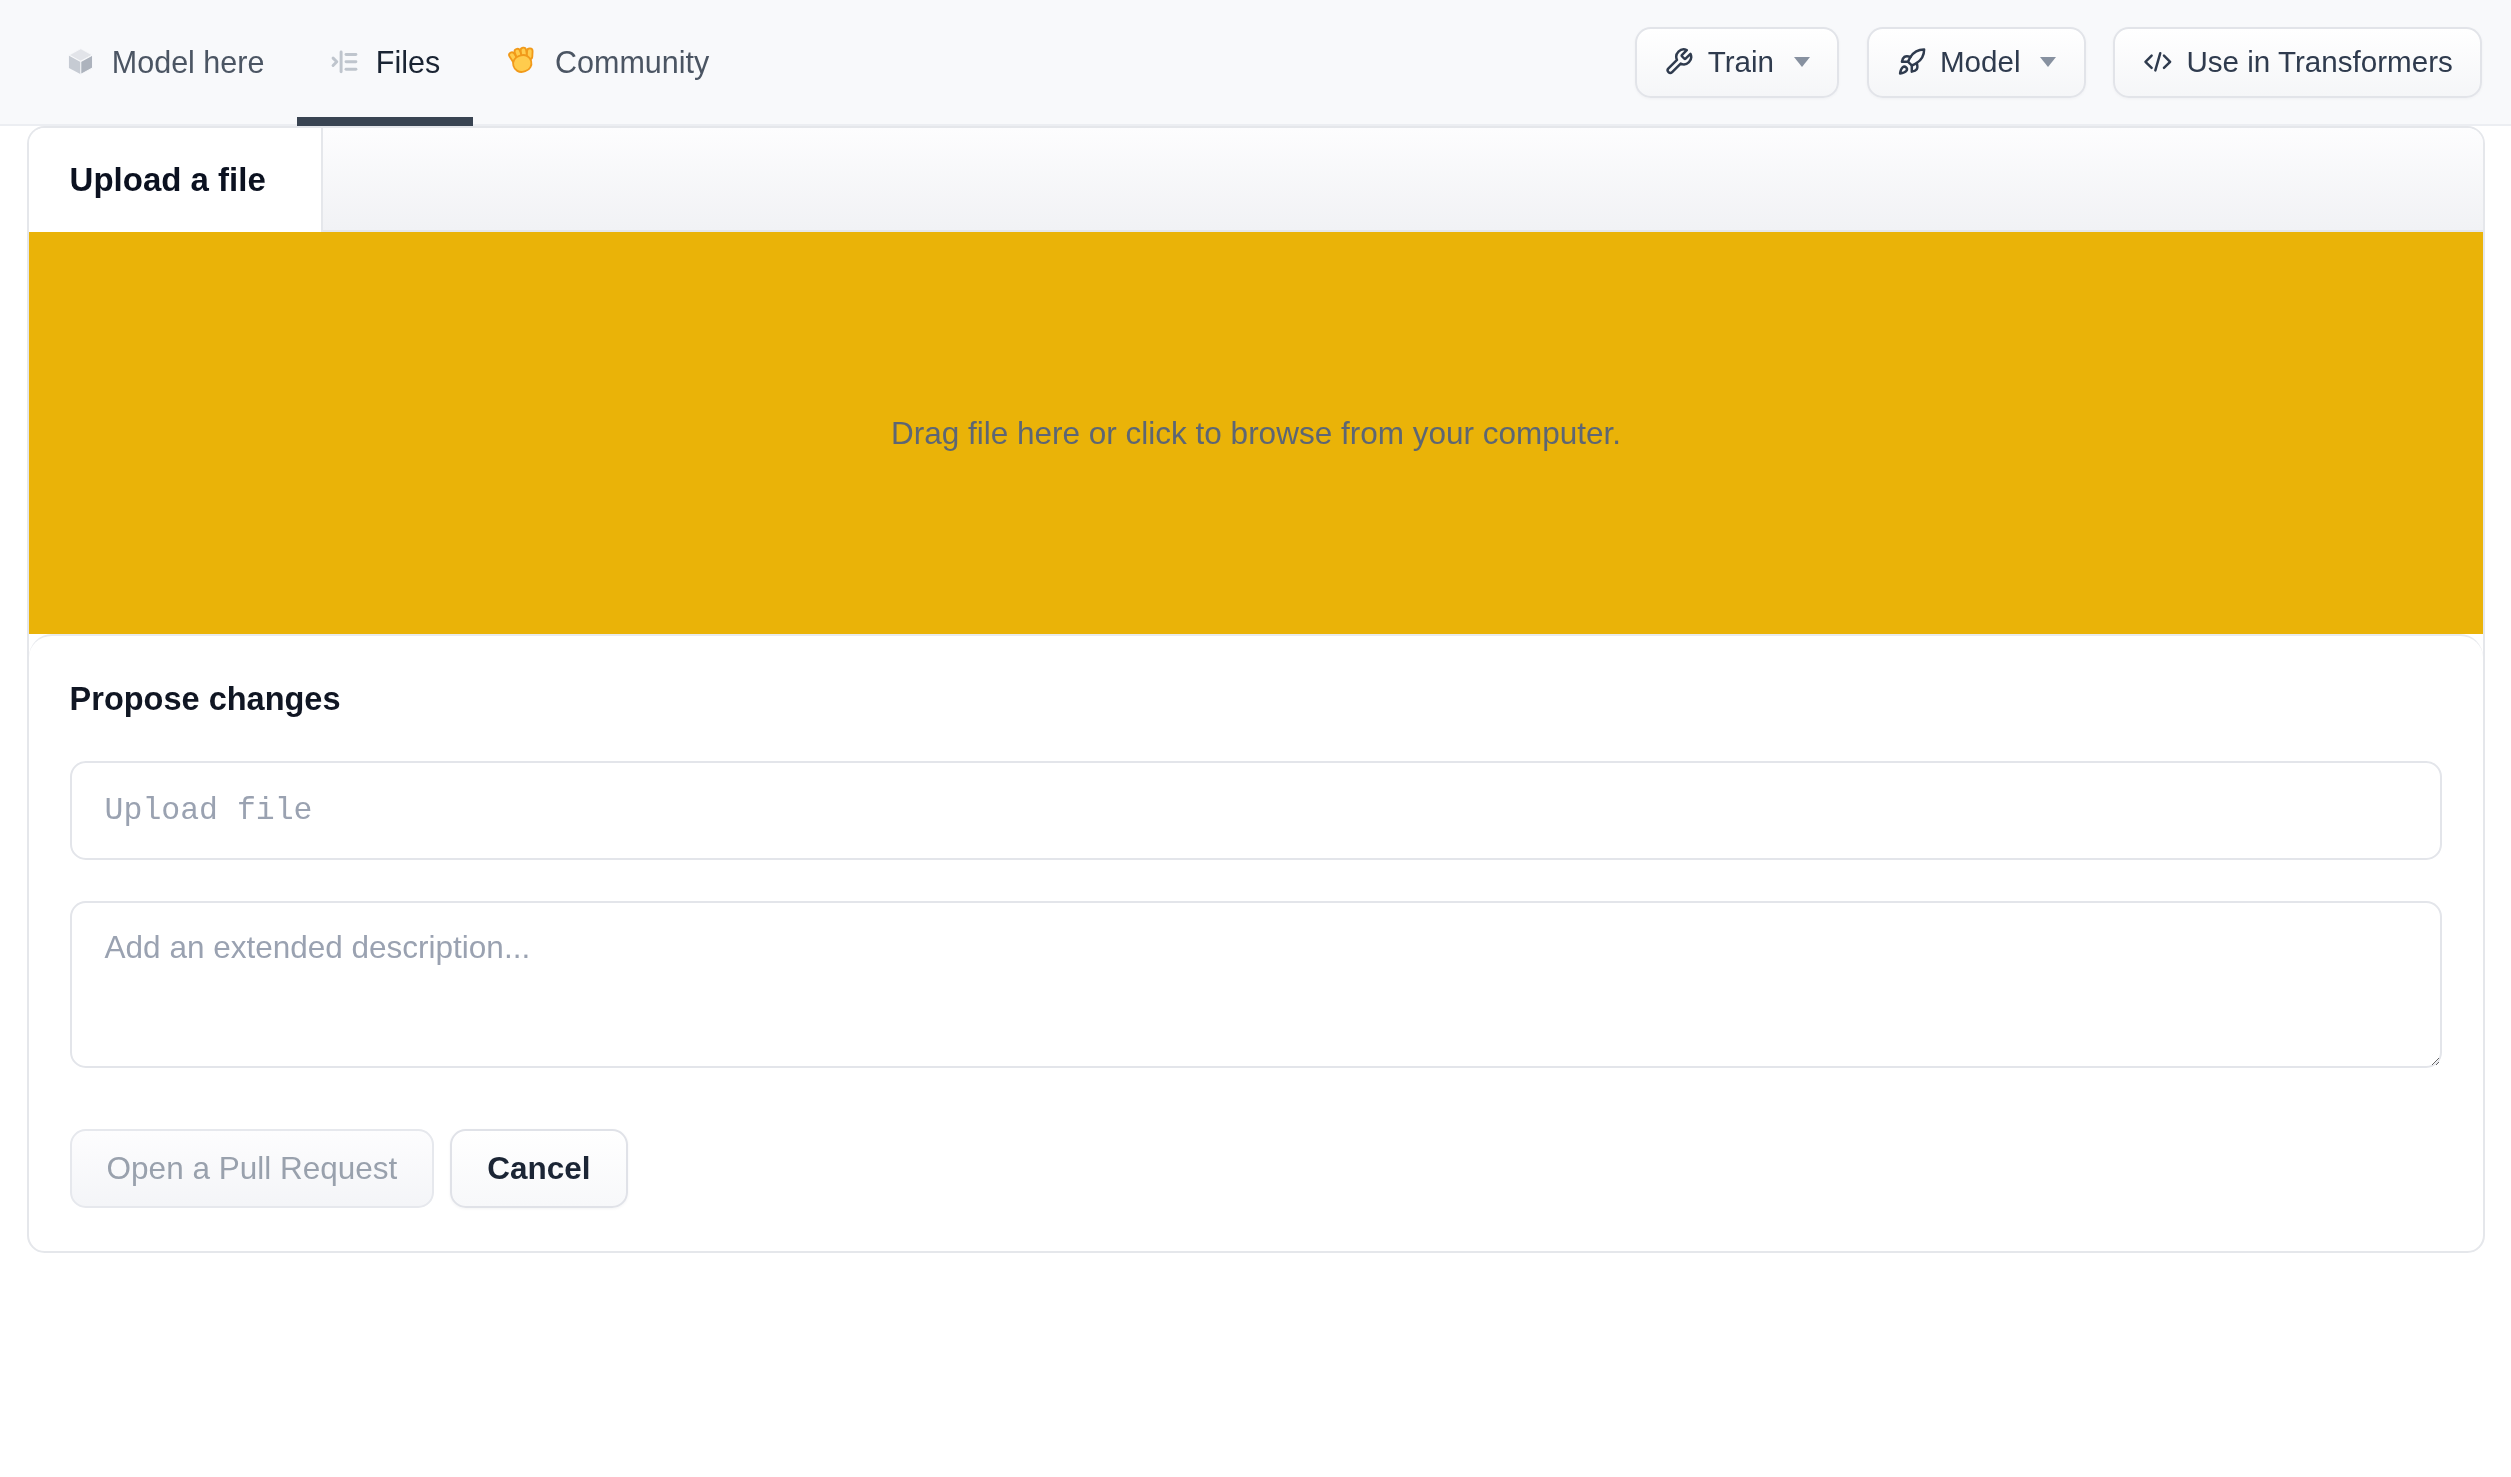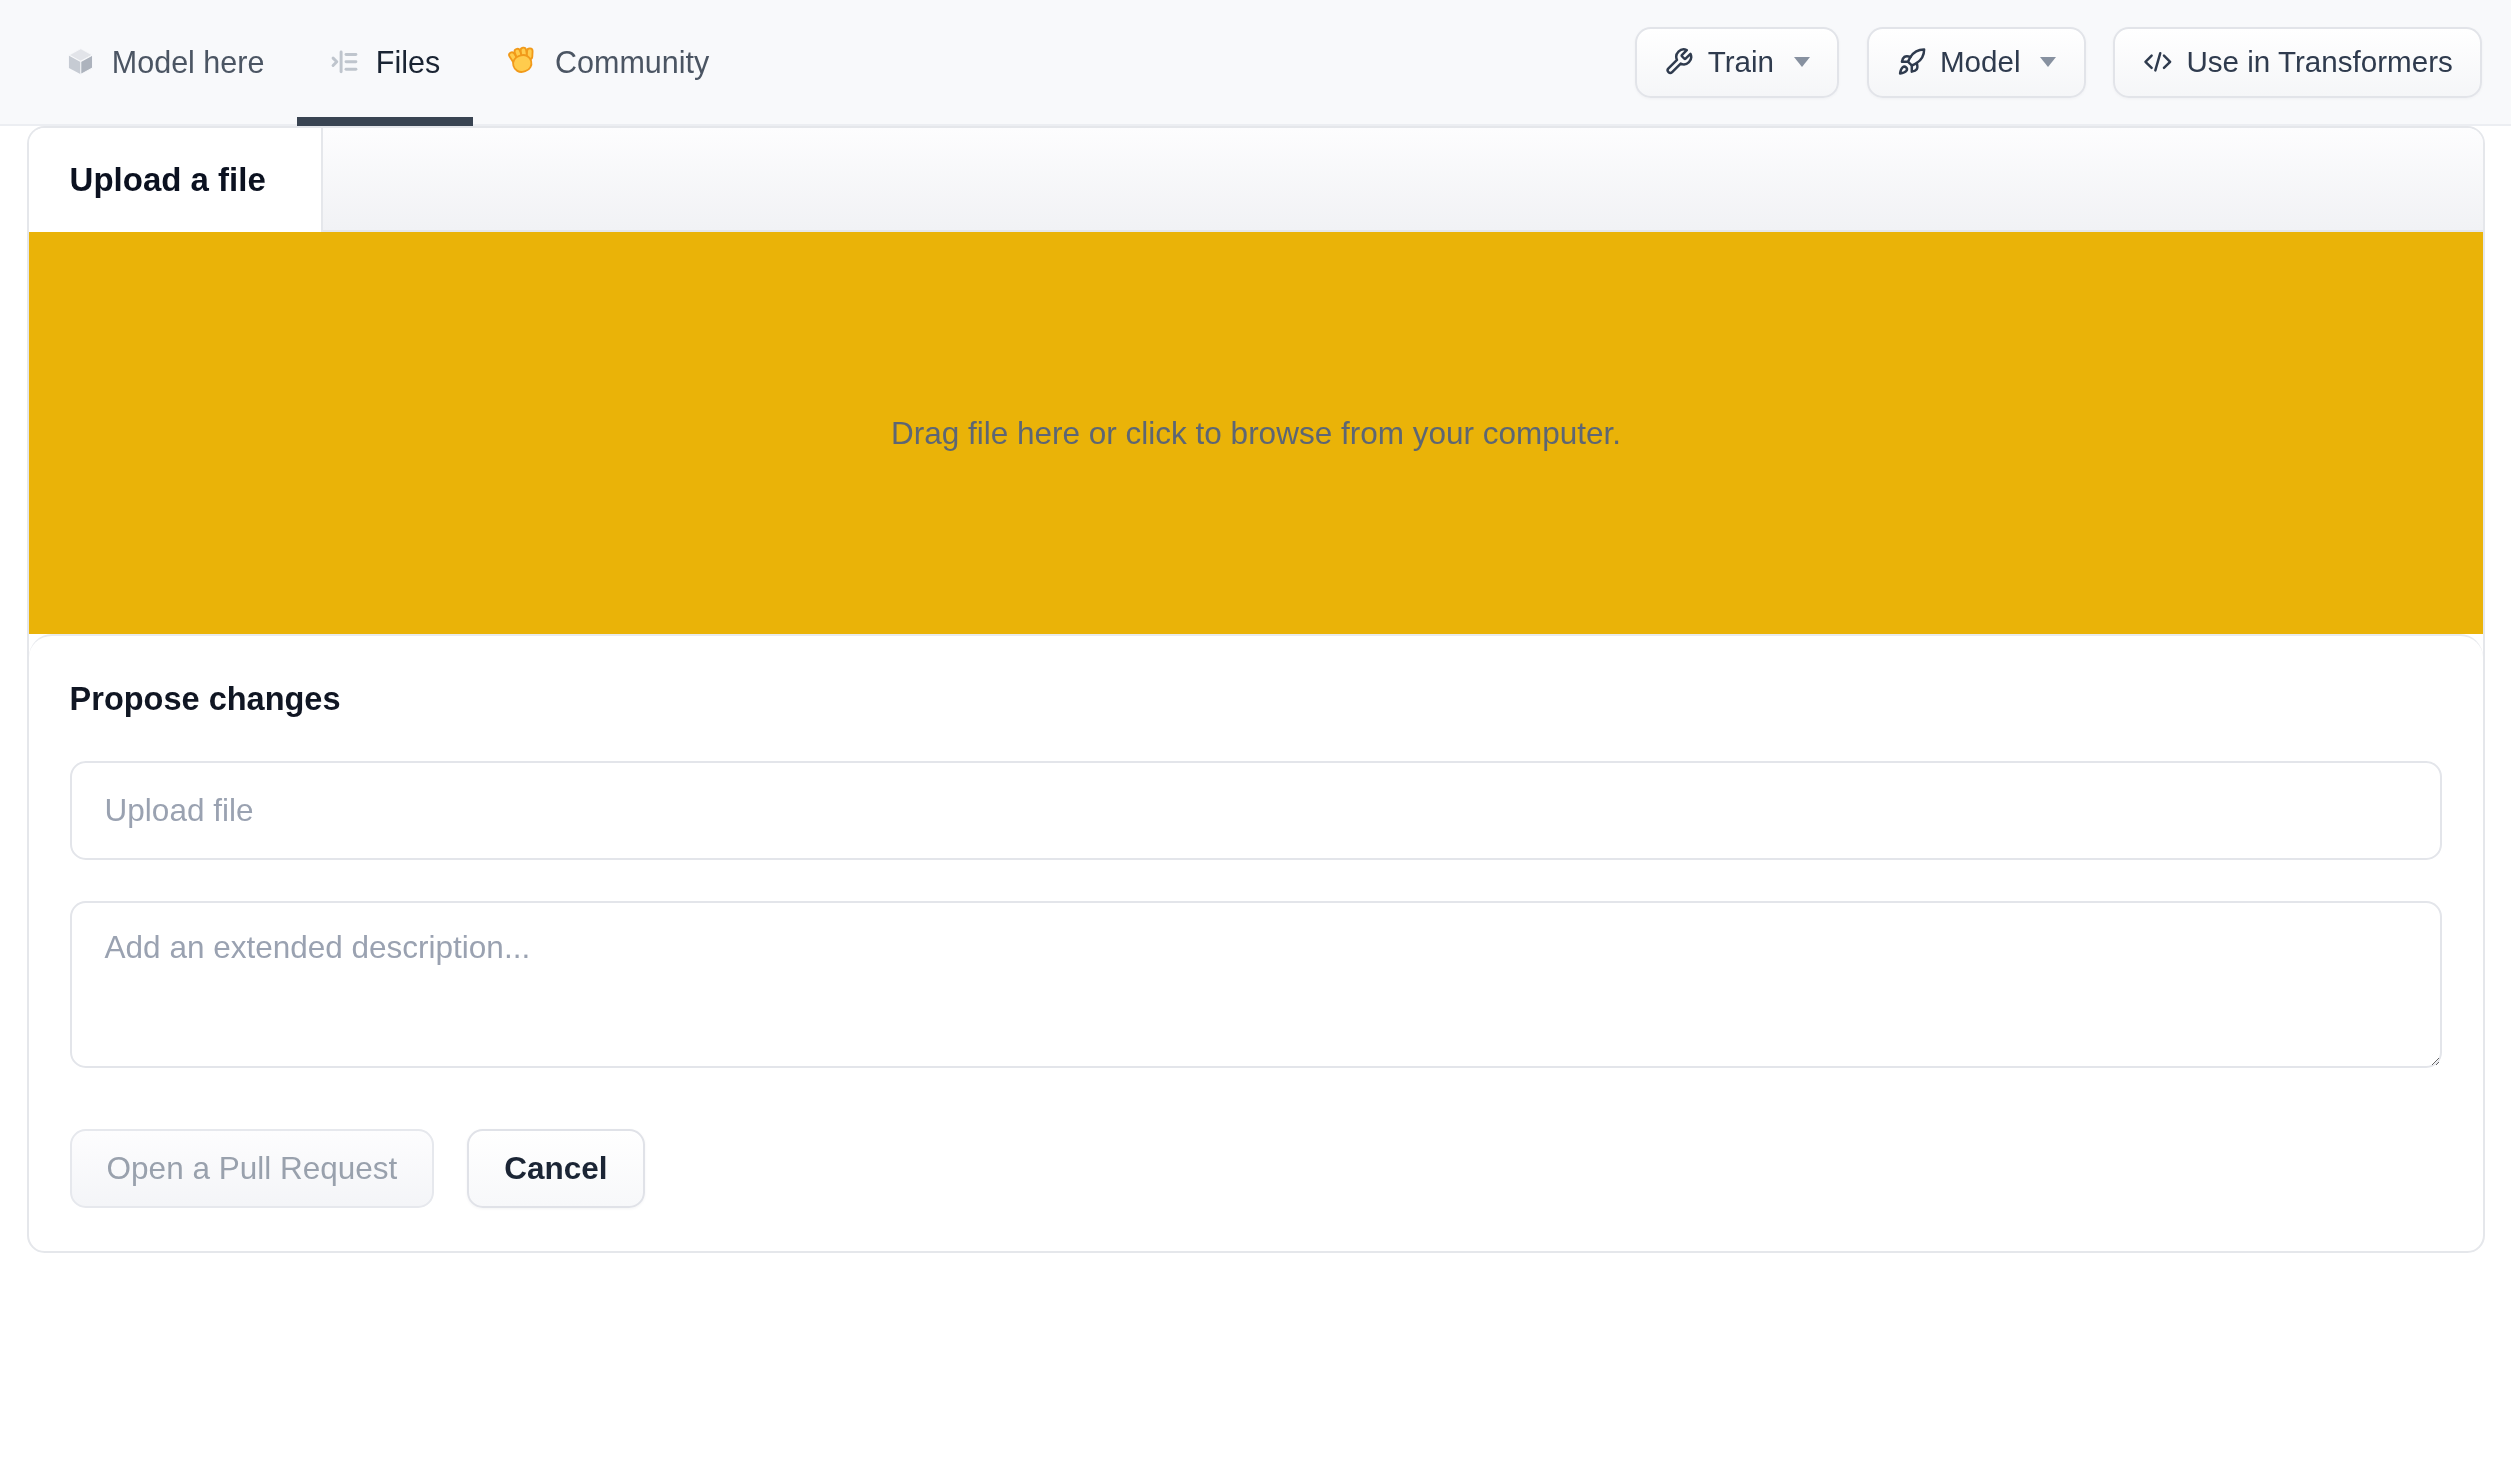--- a/index.html
+++ b/index.html
@@ -62,30 +62,30 @@
     height:402px; display:flex; align-items:center; justify-content:center;
     background:#eab308; cursor:pointer;
   }
   .dropzone span { font-size:31.5px; color:#5d6674; }
 
   .propose { border-top:2px solid #e8eaee; padding:45px 41px 43px 41px;border-radius:23px; }
   .propose h3 { font-size:32.5px; font-weight:700; color:#101623; margin-bottom:43px; }
   .file-input {
     width:100%; height:99px; border:2px solid #e3e5ea; border-radius:15.8px;
     padding:0 33px; font-size:31.5px; color:#111827; outline:none; display:block;
-    font-family:Liberation Sans, sans-serif; margin-bottom:41px; background:#fff;
+    font-family:Liberation Mono, monospace; margin-bottom:41px; background:#fff;
   }
   .file-input::placeholder { color:#9aa2b1; }
   .desc-input {
     width:100%; height:167px; border:2px solid #e3e5ea; border-radius:15.8px;
     padding:25.6px 33px; font-size:31.5px; color:#111827; outline:none; display:block;
     font-family:inherit; margin-bottom:61px; background:#fff; resize:both;
   }
   .desc-input::placeholder { color:#9aa2b1; }
-  .btnrow { display:flex; gap:33px; }
+  .btnrow { display:flex; gap:16px; }
   .btn { height:79px; padding:0 35px; border-radius:15.8px; font-size:31.5px; cursor:pointer;
          font-family:inherit; }
   .btn-submit {
     border:2px solid #e6e8ed; color:#99a1ad;
     background:linear-gradient(180deg,#fdfdfe 0%,#f4f5f8 100%);
   }
   .btn-cancel {
     border:2px solid #e0e2e8; color:#1b2535; font-weight:600;
     background:linear-gradient(180deg,#ffffff 0%,#f7f8fa 100%);
     box-shadow:0 1px 3px rgba(20,30,50,0.05);

